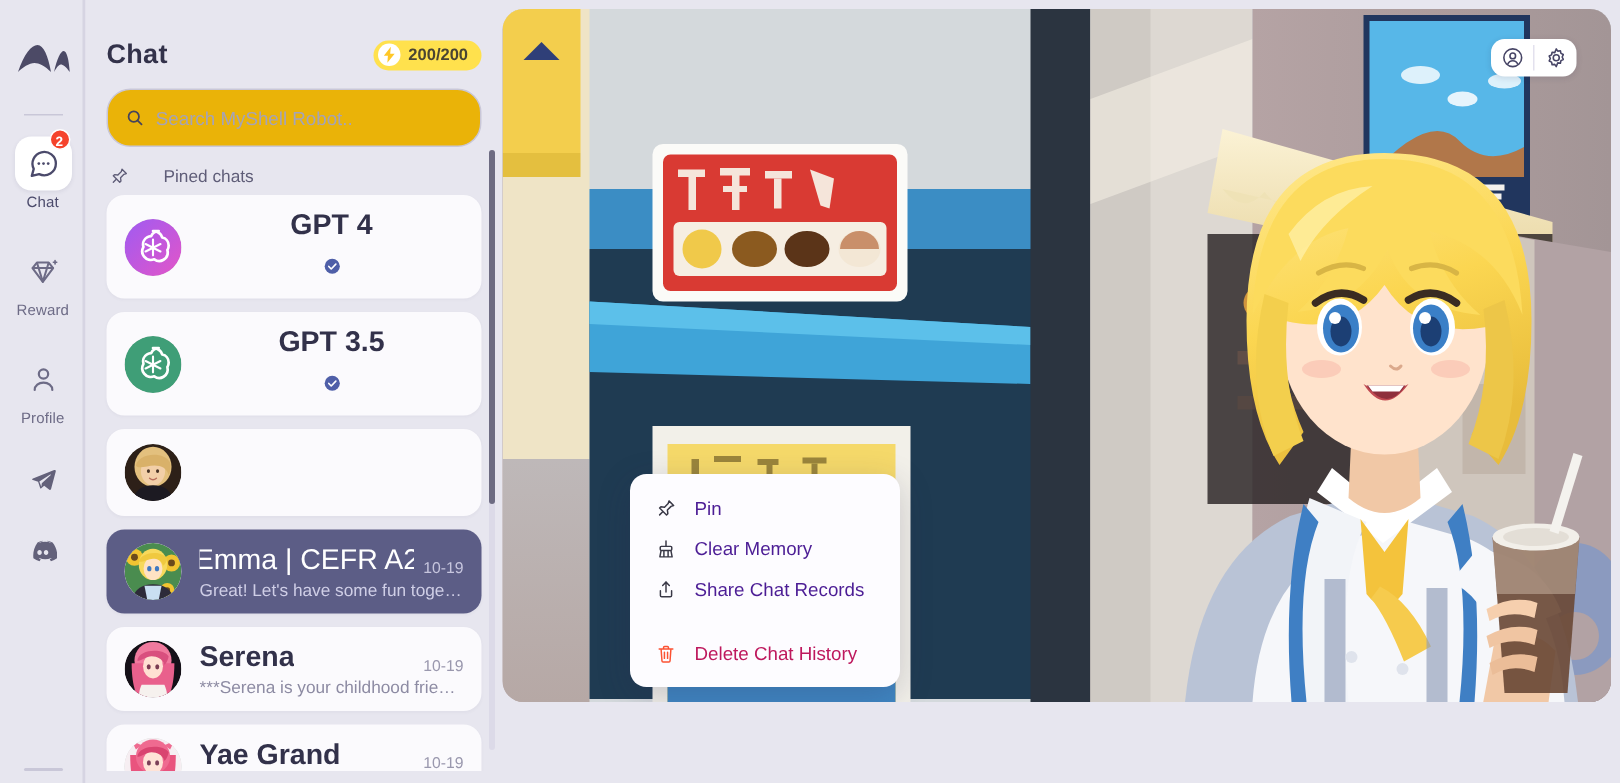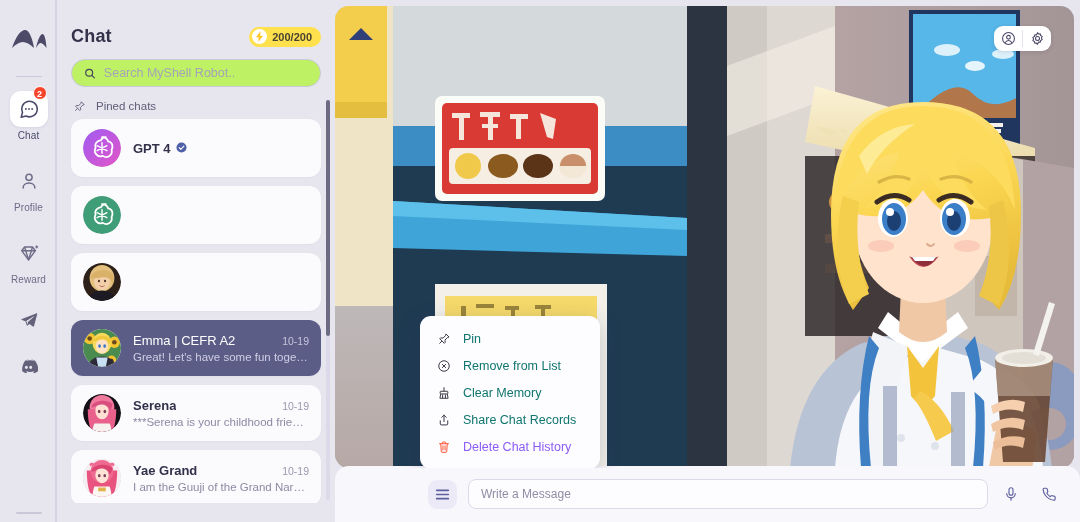--- a/index.html
+++ b/index.html
@@ -85,32 +85,32 @@
   }
   .bolt-circle {
     width: 15px; height: 15px; border-radius: 50%;
     background: #fff; display:flex; align-items:center; justify-content:center;
   }
   .energy-text { font-size: 11px; font-weight: 700; color: #4a4432; }
 
   .search-wrap { padding: 12px 14px 0 2px; }
   .search {
     display: flex; align-items: center; gap: 8px;
-    height: 28px; border-radius: 16px;
-    background: #bef264; border: 1px solid #c9c7d8;
+    height: 39px; border-radius: 16px;
+    background: #eab308; border: 1px solid #c9c7d8;
     padding: 0 12px;
   }
   .search input {
     border: 0; outline: 0; background: transparent;
     font-family: inherit; font-size: 12.5px; color: #5d5b73; width: 100%;
   }
   .search input::placeholder { color: #a5a3b8; }
 
   .pinned-row {
-    display: flex; align-items: flex-start; gap: 10px;
+    display: flex; align-items: center; gap: 23px;
     padding: 13px 0 6px 4px;
   }
   .pinned-text { font-size: 11.5px; color: #5f5d78; font-weight: 500; }
 
   .list {
     padding-right: 14px; padding-left: 2px;
     height: 384px; overflow: hidden;
   }
   .chat-item {
     background: #fbfafd; border-radius: 12px;
@@ -120,25 +120,25 @@
     box-shadow: 0 1px 2px rgba(70,65,110,.04);
   }
   .chat-item.tall { padding: 9px 12px; }
   .chat-item.selected { background: #5c5d86; }
   .avatar {
     width: 38px; height: 38px; border-radius: 50%;
     flex: 0 0 38px; overflow: hidden; position: relative;
     background: #ddd;
   }
   .ci-body { flex: 1 1 auto; min-width: 0; }
-  .ci-top { display: flex; align-items: center; justify-content: space-between; gap: 6px; }
+  .ci-top { display: flex; align-items: flex-end; justify-content: space-between; gap: 6px; }
   .ci-name {
-    font-size: 13px; font-weight: 600; color: #32314a;
+    font-size: 19px; font-weight: 600; color: #32314a;
     white-space: nowrap; overflow: hidden; text-overflow: ellipsis;
-    display: flex; align-items: center; gap: 5px;
+    display: flex; align-items: center; gap: 5px; flex-direction: column;
   }
   .chat-item.selected .ci-name { color: #ffffff; font-weight: 500; }
   .ci-date { font-size: 10.5px; color: #9a98ae; flex: 0 0 auto; }
   .chat-item.selected .ci-date { color: #c6c5dd; }
   .ci-msg {
     font-size: 11.5px; color: #8d8ba3; margin-top: 3px;
     white-space: nowrap; overflow: hidden; text-overflow: ellipsis;
   }
   .chat-item.selected .ci-msg { color: #cfcee6; }
   .verified { flex: 0 0 12px; }
@@ -185,23 +185,23 @@
   .ctx {
     position: absolute; left: 85px; top: 310px;
     width: 180px; background: #fdfcff;
     border-radius: 11px; padding: 9px 0;
     box-shadow: 0 6px 22px rgba(45,40,80,.22);
     z-index: 30;
   }
   .ctx-item {
     display: flex; align-items: center; gap: 12px;
     padding: 6px 16px; cursor: pointer;
-    font-size: 12.5px; color: #0f766e;
-  }
-  .ctx-item.danger { color: #8b5cf6; }
+    font-size: 12.5px; color: #4c1d95;
+  }
+  .ctx-item.danger { color: #be185d; margin-top: 16px; }
   .ctx-ico { width: 15px; height: 15px; display:flex; align-items:center; justify-content:center; flex: 0 0 15px; }
 
   
   .composer {
     position: absolute; left: 0; bottom: 0;
     width: 745px; height: 56px;
     background: #f8f7fc;
     border-top-left-radius: 14px; border-top-right-radius: 14px;
     display: flex; align-items: center;
     padding: 0 16px 0 0;
@@ -254,38 +254,38 @@
             <circle cx="15.4" cy="12" r="1" fill="#4b4a6b" stroke="none"></circle>
           </svg>
           <span class="badge">2</span>
         </div>
         <div class="rail-label">Chat</div>
       </div>
 
 
       <div class="rail-item">
         <div class="rail-ico-box">
-          <svg width="22" height="22" viewBox="0 0 24 24" fill="none" stroke="#6d6b86" stroke-width="1.6">
-            <circle cx="12" cy="8" r="3.4"></circle>
-            <path d="M5.6 19.6c0-3.3 2.9-5.4 6.4-5.4s6.4 2.1 6.4 5.4" stroke-linecap="round"></path>
-          </svg>
-        </div>
-        <div class="rail-label">Profile</div>
-      </div>
-
-      <div class="rail-item">
-        <div class="rail-ico-box">
           <svg width="22" height="22" viewBox="0 0 24 24" fill="none" stroke="#6d6b86" stroke-width="1.5">
             <path d="M4 9.5h15l-7.5 10z" stroke-linejoin="round"></path>
             <path d="M4 9.5 7.2 5.5h8.6L19 9.5" stroke-linejoin="round"></path>
             <path d="M7.2 5.5 11.5 19.5 15.8 5.5" stroke-linejoin="round"></path>
             <path d="M20.4 4.1v2.4M19.2 5.3h2.4" stroke-linecap="round" stroke-width="1.2"></path>
           </svg>
         </div>
         <div class="rail-label">Reward</div>
+      </div>
+
+      <div class="rail-item">
+        <div class="rail-ico-box">
+          <svg width="22" height="22" viewBox="0 0 24 24" fill="none" stroke="#6d6b86" stroke-width="1.6">
+            <circle cx="12" cy="8" r="3.4"></circle>
+            <path d="M5.6 19.6c0-3.3 2.9-5.4 6.4-5.4s6.4 2.1 6.4 5.4" stroke-linecap="round"></path>
+          </svg>
+        </div>
+        <div class="rail-label">Profile</div>
       </div>
 
       <div class="rail-social">
         <div class="s-ico">
           <svg width="18" height="18" viewBox="0 0 24 24" fill="#4c4a66">
             <path d="M21.5 3.2 2.6 10.6c-1 .4-1 1.2 0 1.5l4.6 1.5 1.8 5.4c.2.6.5.7 1 .3l2.6-2.1 4.6 3.4c.8.5 1.4.2 1.6-.8L22.9 4.4c.2-1.1-.5-1.6-1.4-1.2zM8.3 13.3 18 7.2c.4-.3.8 0 .5.3l-8 7.3-.4 3.2z"></path>
           </svg>
         </div>
         <div class="s-ico">
           <svg width="19" height="15" viewBox="0 0 24 19" fill="#4c4a66">
@@ -360,20 +360,31 @@
         </div>
       </div>
 
       <div class="chat-item">
         <div class="avatar">
           <svg width="38" height="38" viewBox="0 0 40 40">
             <circle cx="20" cy="20" r="20" fill="#3f9e77"></circle>
             <path d="M20 8.5c3.2 0 5.6 1.9 6.5 4.5 2.6.5 4.5 2.8 4.5 5.6 0 1.2-.3 2.3-.9 3.2.6 2.6-.4 5.4-2.7 6.8-2.1 1.3-4.6 1.1-6.5-.3-2.5 1-5.4.3-7.1-1.9-1.6-2-1.7-4.7-.5-6.8-.8-2.5.2-5.3 2.5-6.7.9-.6 1.9-.9 2.9-.9 1-2.1 3.1-3.5 5.3-3.5z" fill="none" stroke="#fff" stroke-width="1.9" stroke-linejoin="round"></path>
             <path d="M20 14.5v11M14.8 17.6l10.4 5.2M25.2 17.6l-10.4 5.2" stroke="#fff" stroke-width="1.5" stroke-linecap="round"></path>
           </svg>
+        </div>
+        <div class="ci-body">
+          <div class="ci-name">
+            <span>GPT 3.5</span>
+            <span class="verified">
+              <svg width="11" height="11" viewBox="0 0 24 24">
+                  <circle cx="12" cy="12" r="11" fill="#4f5fa8"></circle>
+                  <path d="M7 12.3 10.5 16 17.2 9" stroke="#fff" stroke-width="2.4" fill="none" stroke-linecap="round" stroke-linejoin="round"></path>
+                </svg>
+            </span>
+          </div>
         </div>
       </div>
 
       <div class="chat-item">
         <div class="avatar">
           <svg width="38" height="38" viewBox="0 0 40 40">
             <defs>
                 <clipPath id="cs">
                   <circle cx="20" cy="20" r="20"></circle>
                 </clipPath>
@@ -690,29 +701,20 @@
             <svg width="14" height="14" viewBox="0 0 24 24" fill="none" stroke="#3a3947" stroke-width="1.7">
               <path d="M15.4 3.3 20.7 8.6 17.8 9.6 13.6 13.8l.5 4.1-1.5 1.5-7.9-7.9 1.5-1.5 4.1.5 4.2-4.2z" stroke-linejoin="round"></path>
               <path d="M4.7 19.3 8 16" stroke-linecap="round"></path>
             </svg>
           </span>
           <span>Pin</span>
         </div>
         <div class="ctx-item">
           <span class="ctx-ico">
             <svg width="14" height="14" viewBox="0 0 24 24" fill="none" stroke="#3a3947" stroke-width="1.7">
-              <circle cx="12" cy="12" r="9"></circle>
-                <path d="M9.2 9.2 14.8 14.8M14.8 9.2 9.2 14.8" stroke-linecap="round"></path>
-            </svg>
-          </span>
-          <span>Remove from List</span>
-        </div>
-        <div class="ctx-item">
-          <span class="ctx-ico">
-            <svg width="14" height="14" viewBox="0 0 24 24" fill="none" stroke="#3a3947" stroke-width="1.7">
               <path d="M12 2.8v6" stroke-linecap="round"></path>
               <rect x="5.4" y="9" width="13.2" height="4.6" rx="1.2"></rect>
               <path d="M6.4 13.6 5 21h14l-1.4-7.4" stroke-linejoin="round"></path>
               <path d="M9.6 14.4V21M14.4 14.4V21"></path>
             </svg>
           </span>
           <span>Clear Memory</span>
         </div>
         <div class="ctx-item">
           <span class="ctx-ico">
@@ -732,37 +734,15 @@
               <path d="M6.4 6.4 7.4 20a1.2 1.2 0 0 0 1.2 1.1h6.8a1.2 1.2 0 0 0 1.2-1.1l1-13.6" stroke-linejoin="round"></path>
               <path d="M10.2 10v7M13.8 10v7" stroke-linecap="round"></path>
             </svg>
           </span>
           <span>Delete Chat History</span>
         </div>
       </div>
 
     </div>
 
-    <div class="composer">
-      <div class="comp-menu">
-        <svg width="15" height="13" viewBox="0 0 18 14" stroke="#5c5f9e" stroke-width="2" stroke-linecap="round">
-          <path d="M2 2h14M2 7h14M2 12h14"></path>
-        </svg>
-      </div>
-      <div class="comp-input">
-        <input type="text" placeholder="Write a Message" style="">
-      </div>
-      <div class="comp-ico">
-        <svg width="16" height="16" viewBox="0 0 24 24" fill="none" stroke="#5c5f9e" stroke-width="1.7">
-          <rect x="9" y="2.6" width="6" height="11.2" rx="3"></rect>
-          <path d="M5.6 11.4a6.4 6.4 0 0 0 12.8 0" stroke-linecap="round"></path>
-          <path d="M12 17.8V21.4" stroke-linecap="round"></path>
-        </svg>
-      </div>
-      <div class="comp-ico">
-        <svg width="16" height="16" viewBox="0 0 24 24" fill="none" stroke="#5c5f9e" stroke-width="1.7">
-          <path d="M21.2 16.9v2.7a1.8 1.8 0 0 1-2 1.8 17.8 17.8 0 0 1-7.8-2.8 17.5 17.5 0 0 1-5.4-5.4A17.8 17.8 0 0 1 3.2 5.4a1.8 1.8 0 0 1 1.8-2h2.7a1.8 1.8 0 0 1 1.8 1.6 11.5 11.5 0 0 0 .6 2.6 1.8 1.8 0 0 1-.4 1.9l-1.1 1.1a14.4 14.4 0 0 0 5.4 5.4l1.1-1.1a1.8 1.8 0 0 1 1.9-.4 11.5 11.5 0 0 0 2.6.6 1.8 1.8 0 0 1 1.6 1.8z" stroke-linejoin="round"></path>
-        </svg>
-      </div>
-    </div>
 
   </div>
 </div>
 
 </body></html>

